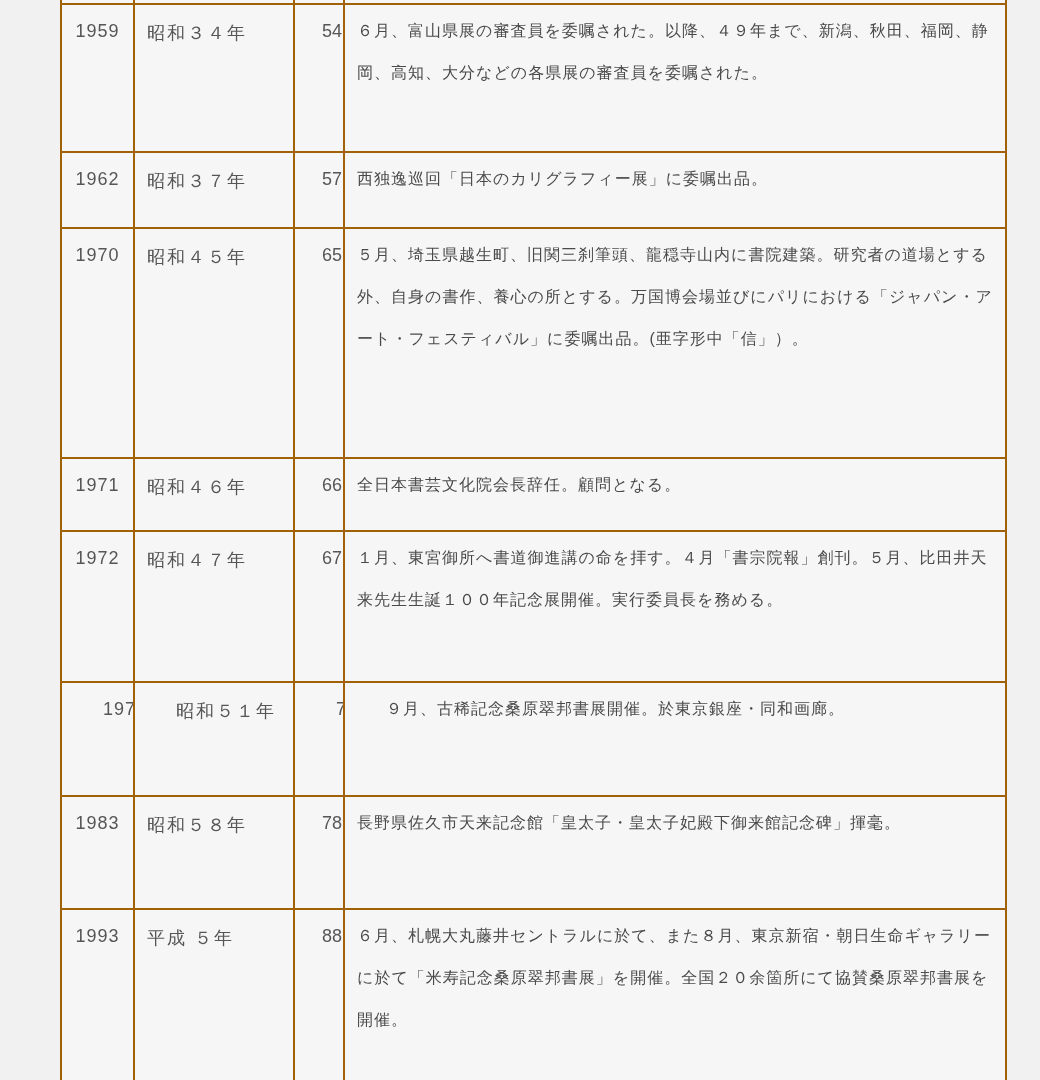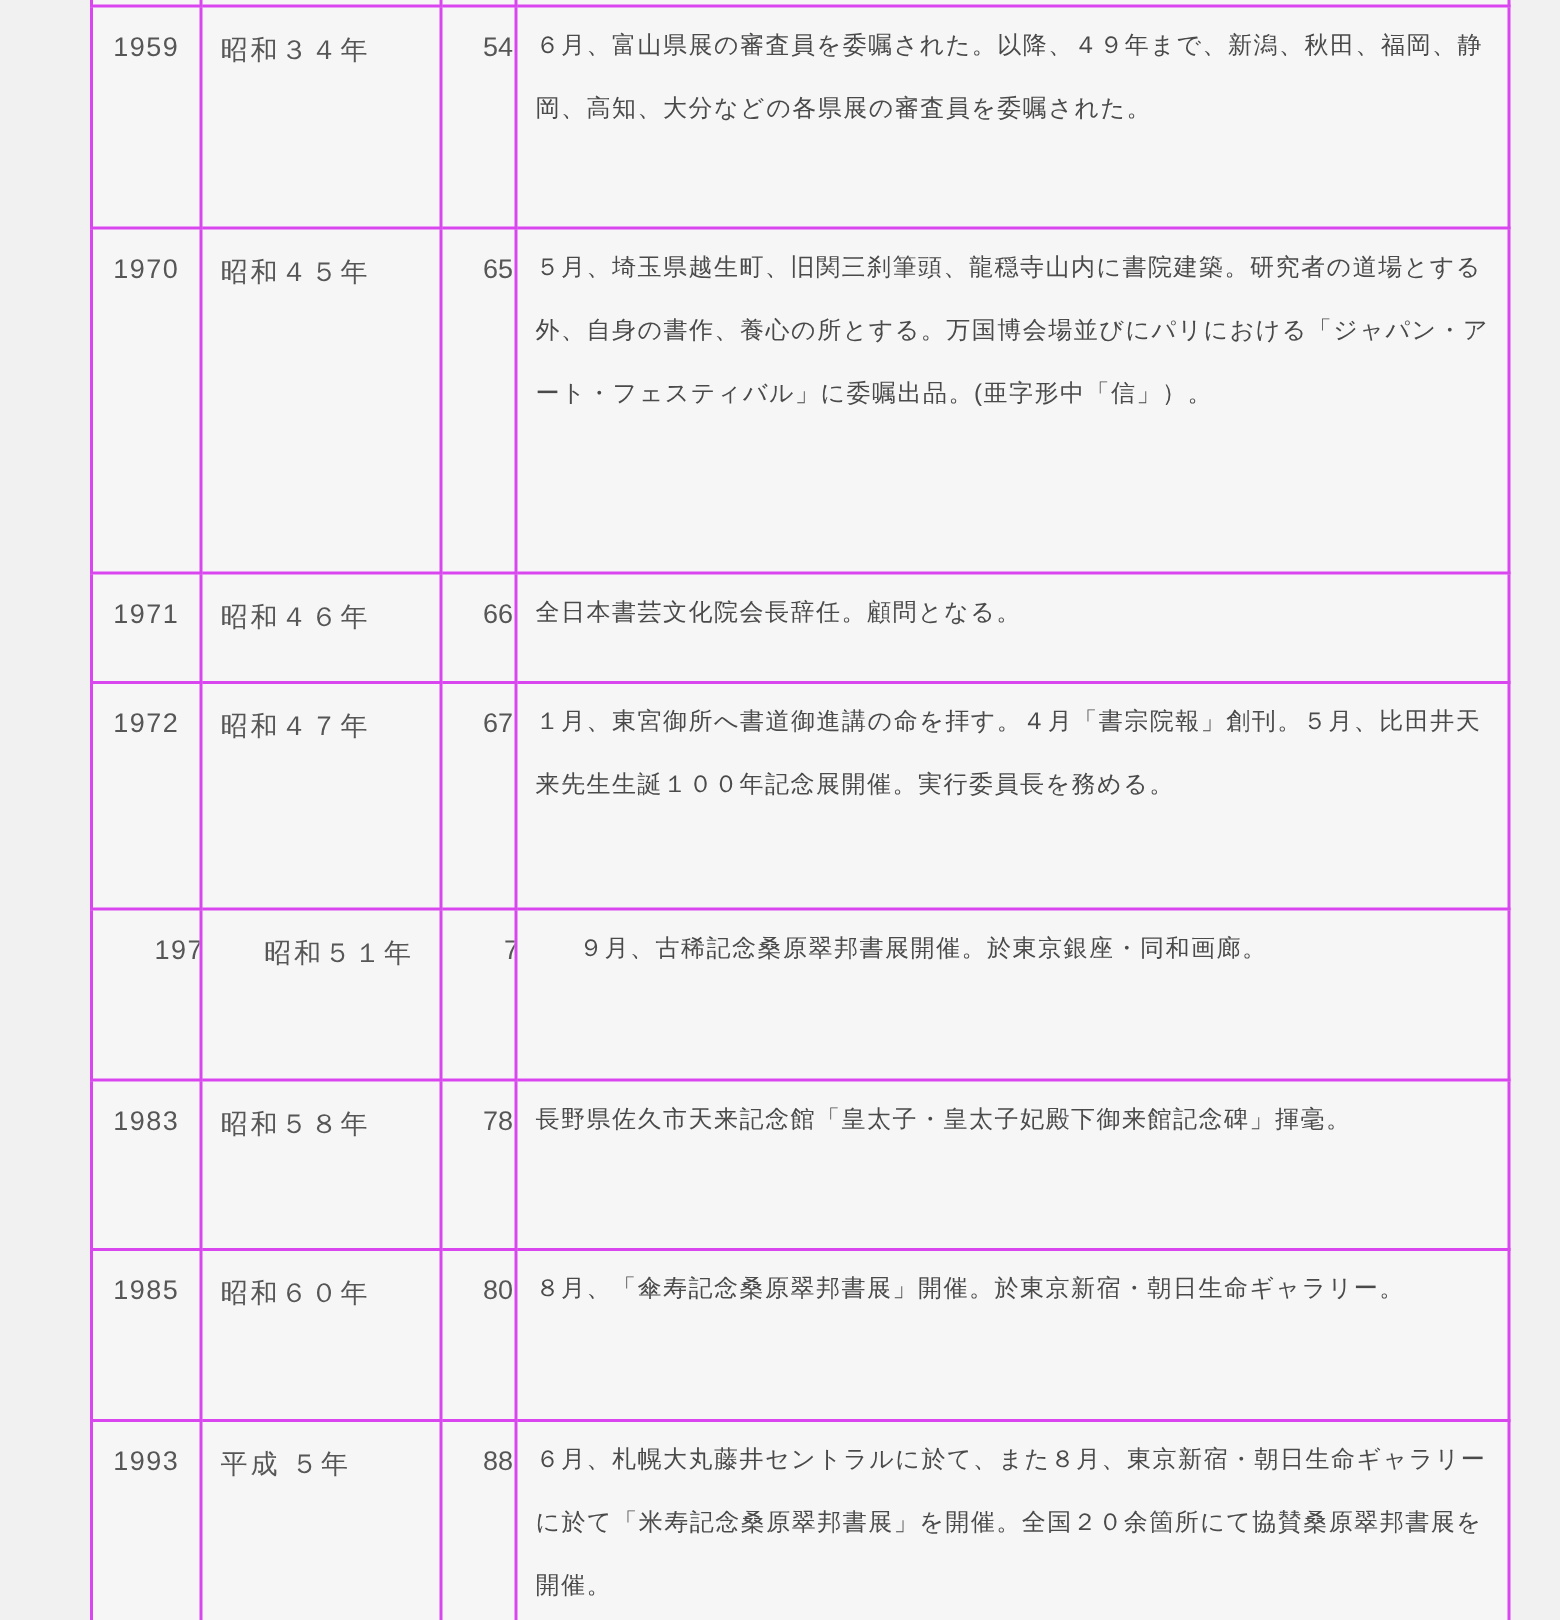--- a/index.html
+++ b/index.html
@@ -13,21 +13,21 @@
   }
   table.chrono{
     position:absolute;
     left:60px;top:-39px;
     width:945px;
     border-collapse:collapse;
     table-layout:fixed;
     background:#f6f6f6;
   }
   table.chrono td{
-    border:2px solid #d946ef;
+    border:2px solid #a16207;
     vertical-align:top;
     overflow:hidden;
   }
   
   tr.cutrow td{height:38px;background:#f6f6f6;}
   td.year{
     text-align:center;
     font-size:18px;color:#565656;
     padding-top:16px;
     letter-spacing:1px;
@@ -78,20 +78,26 @@
         <td></td>
         <td></td>
         <td></td>
       </tr>
       <tr class="h0">
         <td class="year">1959</td>
         <td class="era">昭和３４年</td>
         <td class="age">54</td>
         <td class="desc">６月、富山県展の審査員を委嘱された。以降、４９年まで、新潟、秋田、福岡、静岡、高知、大分などの各県展の審査員を委嘱された。</td>
       </tr>
+      <tr class="h1">
+        <td class="year">1962</td>
+        <td class="era">昭和３７年</td>
+        <td class="age">57</td>
+        <td class="desc">西独逸巡回「日本のカリグラフィー展」に委嘱出品。</td>
+      </tr>
       <tr class="h2">
         <td class="year">1970</td>
         <td class="era">昭和４５年</td>
         <td class="age">65</td>
         <td class="desc">５月、埼玉県越生町、旧関三刹筆頭、龍穏寺山内に書院建築。研究者の道場とする外、自身の書作、養心の所とする。万国博会場並びにパリにおける「ジャパン・アート・フェスティバル」に委嘱出品。(亜字形中「信」）。</td>
       </tr>
       <tr class="h3">
         <td class="year">1971</td>
         <td class="era">昭和４６年</td>
         <td class="age">66</td>
@@ -108,26 +114,20 @@
         <td class="era">昭和５１年</td>
         <td class="age">71</td>
         <td class="desc">９月、古稀記念桑原翠邦書展開催。於東京銀座・同和画廊。</td>
       </tr>
       <tr class="h6">
         <td class="year">1983</td>
         <td class="era">昭和５８年</td>
         <td class="age">78</td>
         <td class="desc">長野県佐久市天来記念館「皇太子・皇太子妃殿下御来館記念碑」揮毫。</td>
       </tr>
-      <tr class="h7">
-        <td class="year">1985</td>
-        <td class="era">昭和６０年</td>
-        <td class="age">80</td>
-        <td class="desc">８月、「傘寿記念桑原翠邦書展」開催。於東京新宿・朝日生命ギャラリー。</td>
-      </tr>
       <tr class="h8">
         <td class="year">1993</td>
         <td class="era">平成 ５年</td>
         <td class="age">88</td>
         <td class="desc">６月、札幌大丸藤井セントラルに於て、また８月、東京新宿・朝日生命ギャラリーに於て「米寿記念桑原翠邦書展」を開催。全国２０余箇所にて協賛桑原翠邦書展を開催。</td>
       </tr>
 
     </tbody>
   </table>
 </div>

